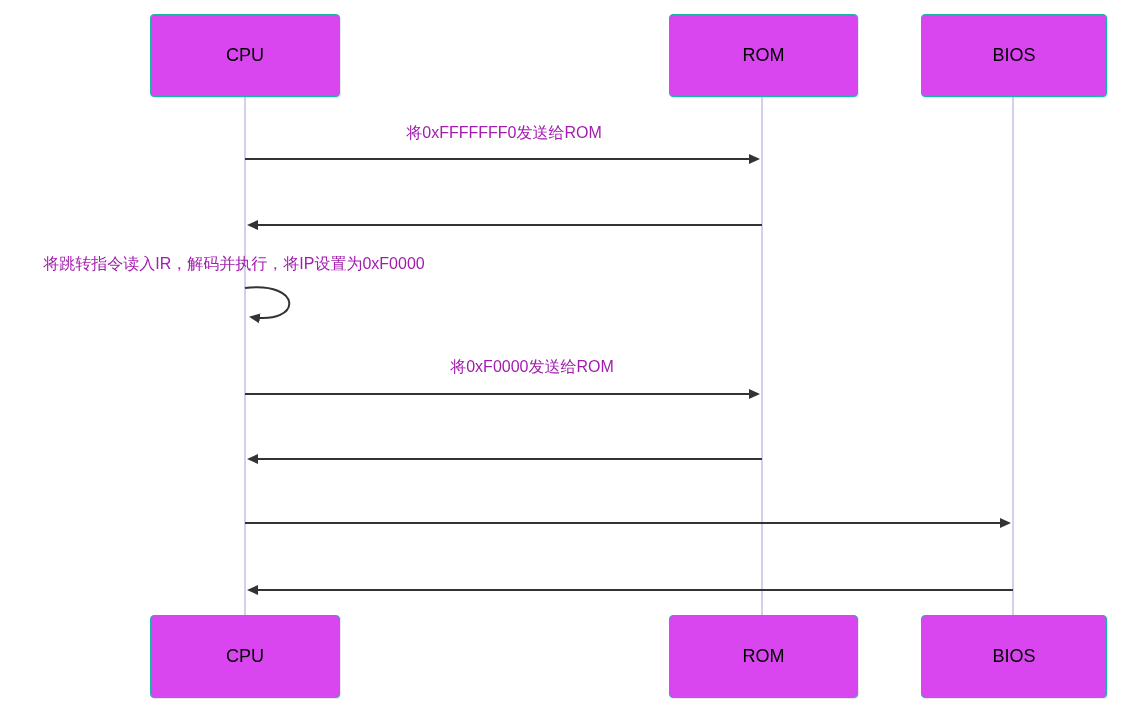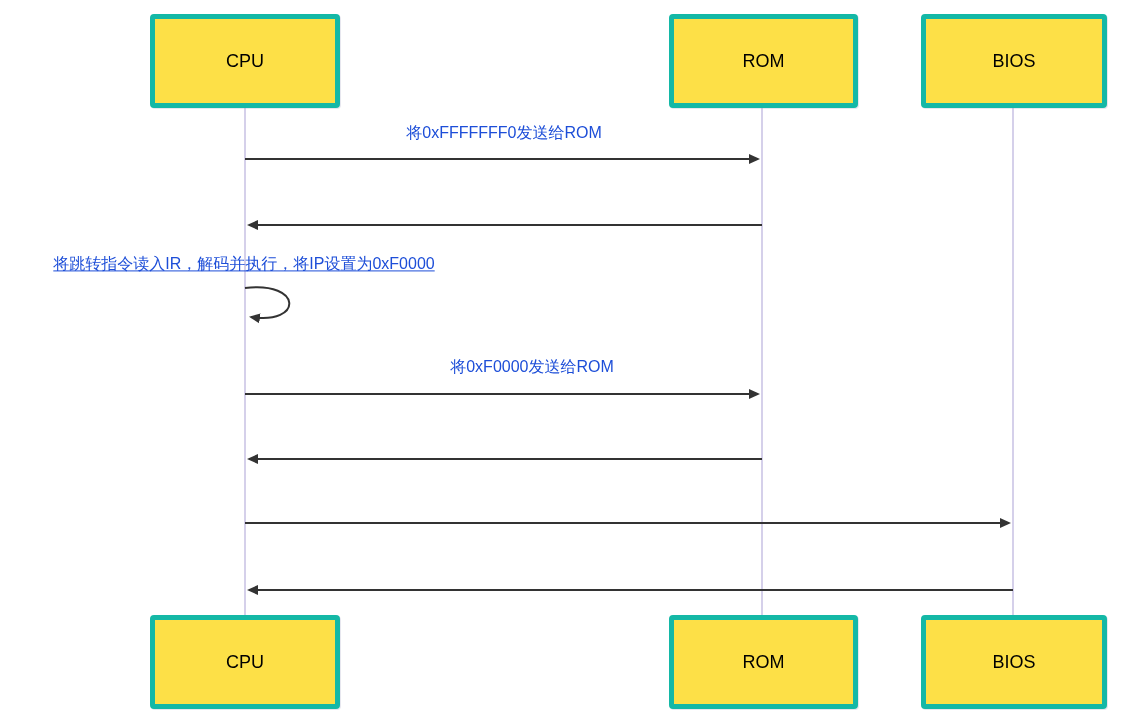--- a/index.html
+++ b/index.html
@@ -15,37 +15,37 @@
     background: #ffffff;
     overflow: hidden;
   }
   .diagram svg.lines {
     position: absolute;
     left: 0; top: 0;
     width: 1127px; height: 712px;
   }
   .actor {
     position: absolute;
-    height: 94px;
-    background: #fde047;
-    border: 5px solid #14b8a6;
+    height: 83px;
+    background: #d946ef;
+    border: 1px solid #14b8a6;
     border-radius: 4px;
     display: flex;
     align-items: center;
     justify-content: center;
     font-size: 18px;
     color: #000000;
     box-shadow: 1px 1px 0 rgba(160,160,190,0.25);
   }
   .msg-label {
     position: absolute;
     transform: translate(-50%, -50%);
     white-space: nowrap;
     font-size: 16px;
-    color: #1d4ed8;
+    color: #a21caf;
     text-align: right;
     line-height: 1.2;
   }
 </style>
 </head>
 <body>
 
 <div class="diagram">
 
   <svg class="lines" viewBox="0 0 1127 712" aria-hidden="true">
@@ -82,16 +82,16 @@
     <span>CPU</span>
   </div>
   <div class="actor" style="left:669px; top:615px; width:189px;">
     <span>ROM</span>
   </div>
   <div class="actor" style="left:921px; top:615px; width:186px;">
     <span>BIOS</span>
   </div>
 
   <div class="msg-label" style="left:504px; top:133px;">将0xFFFFFFF0发送给ROM</div>
-  <div class="msg-label" style="left:244px; top:264px;text-decoration:underline;">将跳转指令读入IR，解码并执行，将IP设置为0xF0000</div>
+  <div class="msg-label" style="left:234px; top:264px;">将跳转指令读入IR，解码并执行，将IP设置为0xF0000</div>
   <div class="msg-label" style="left:532px; top:367px;">将0xF0000发送给ROM</div>
 
 </div>
 
 </body></html>

